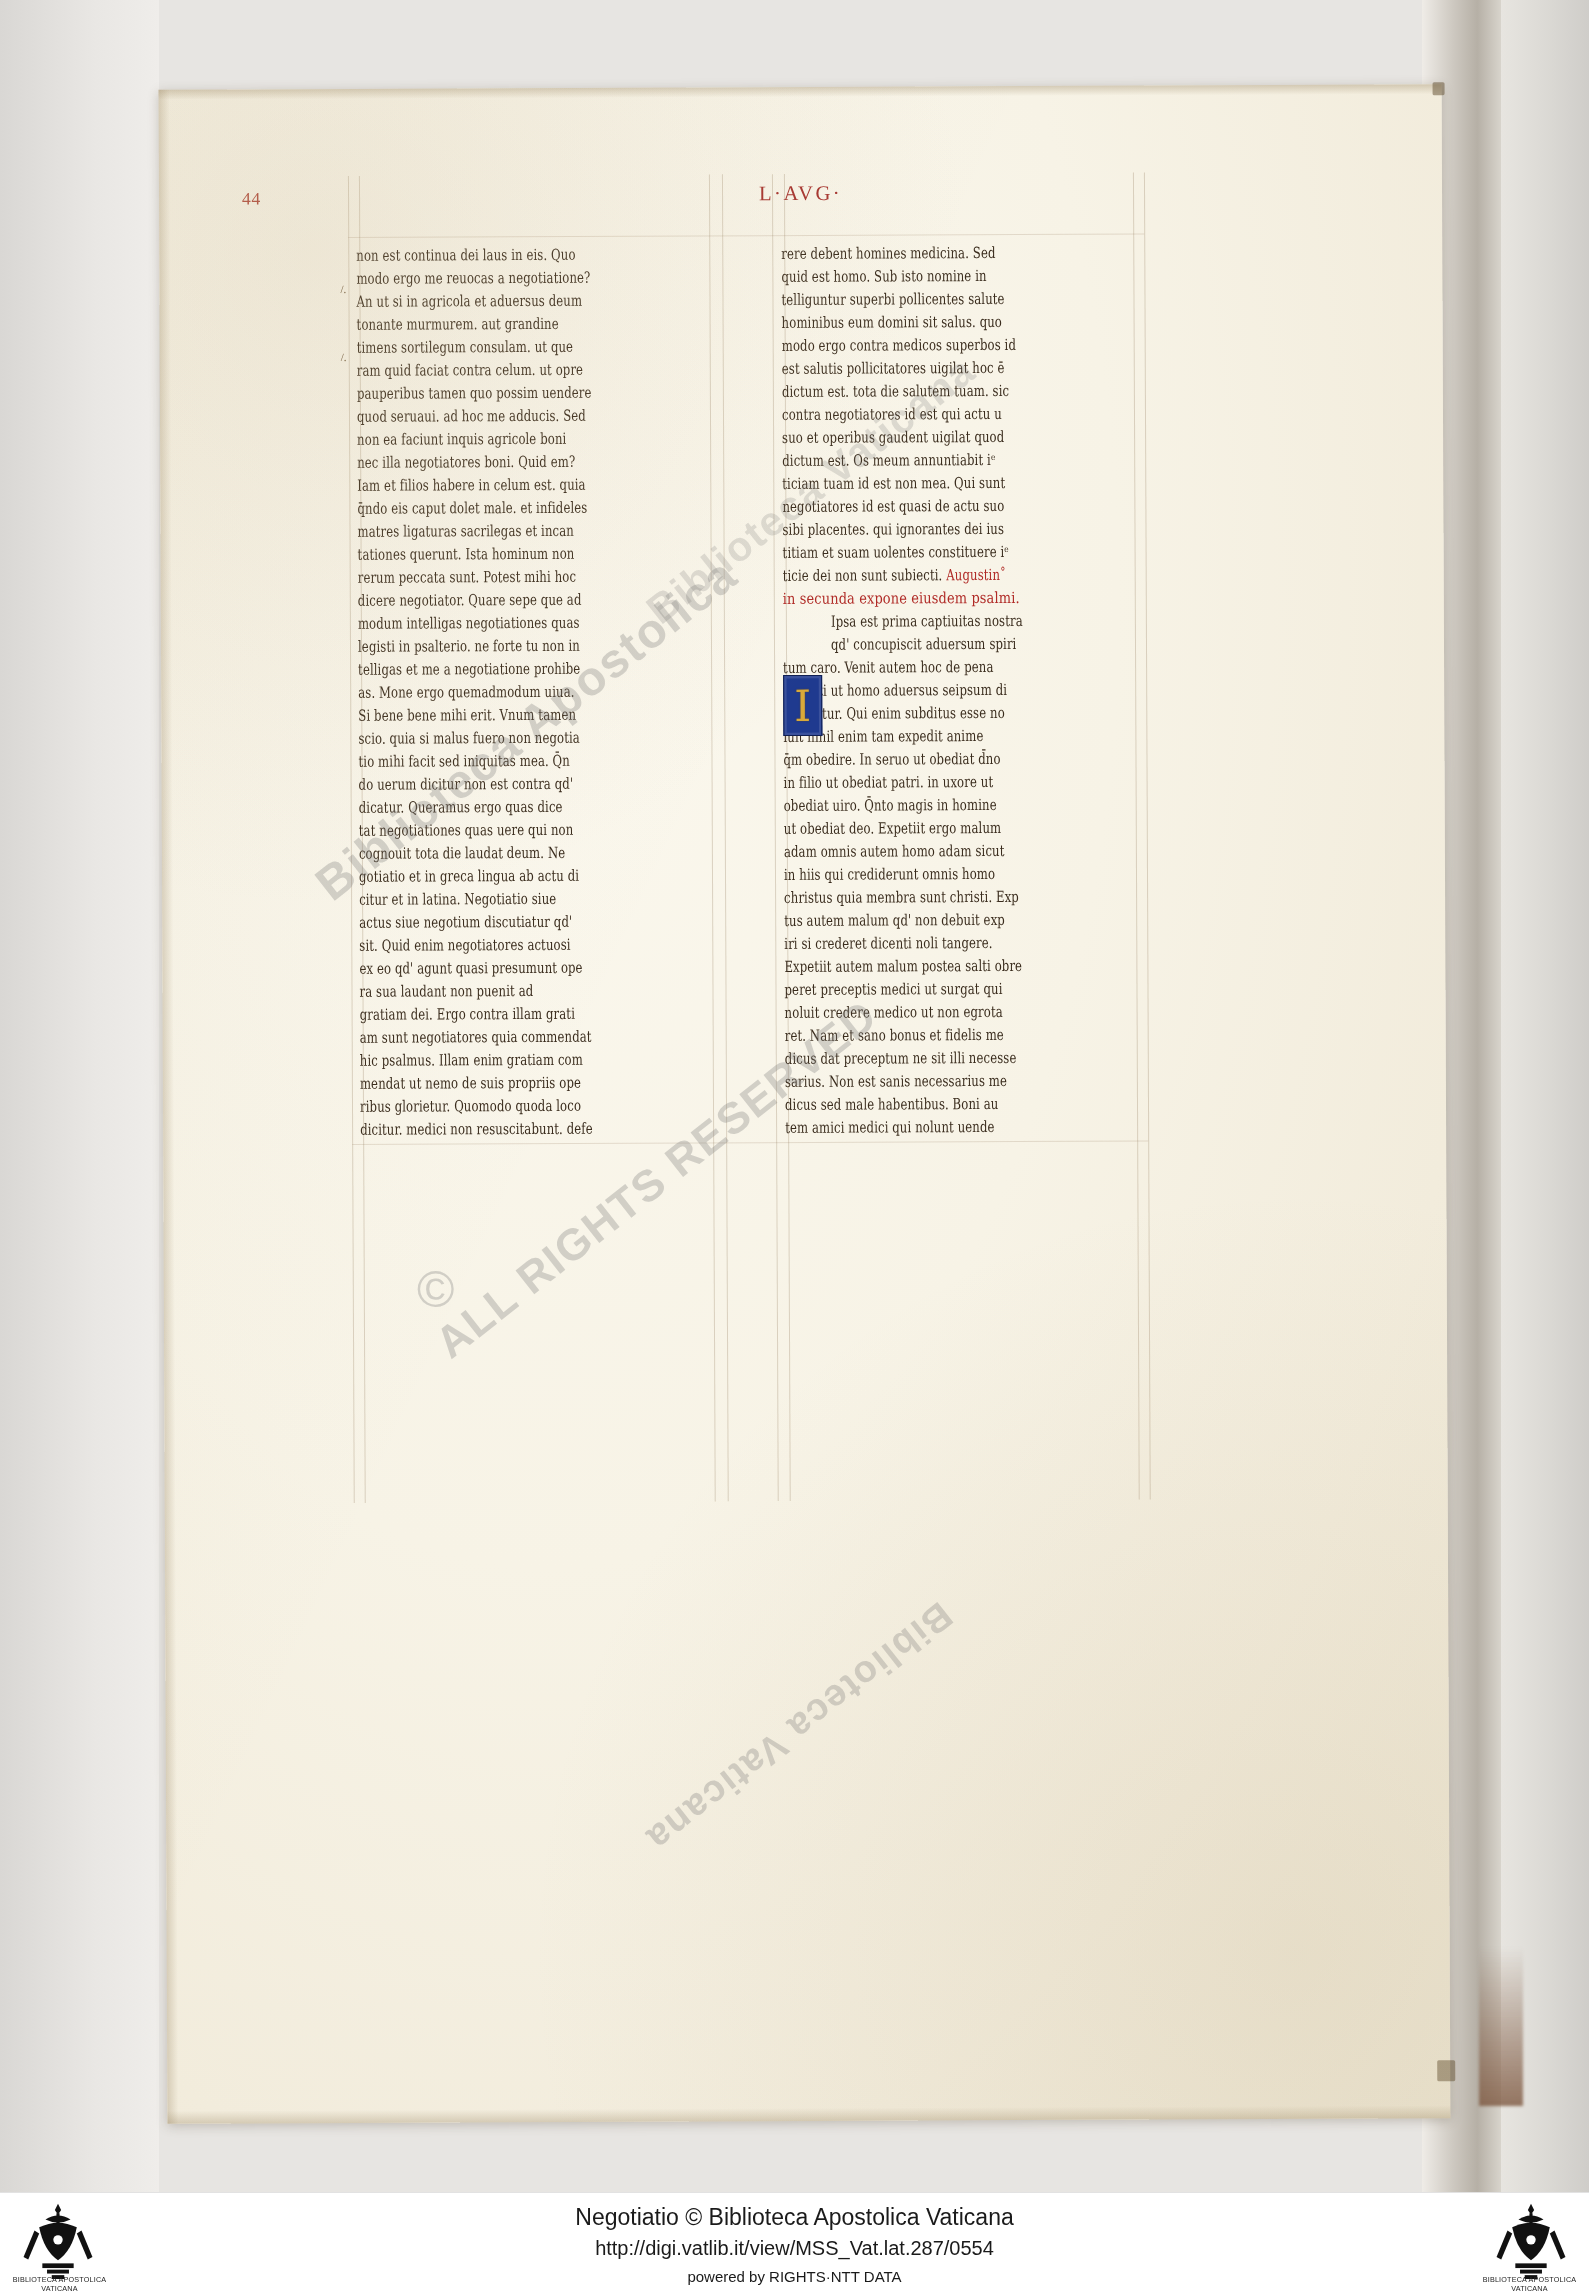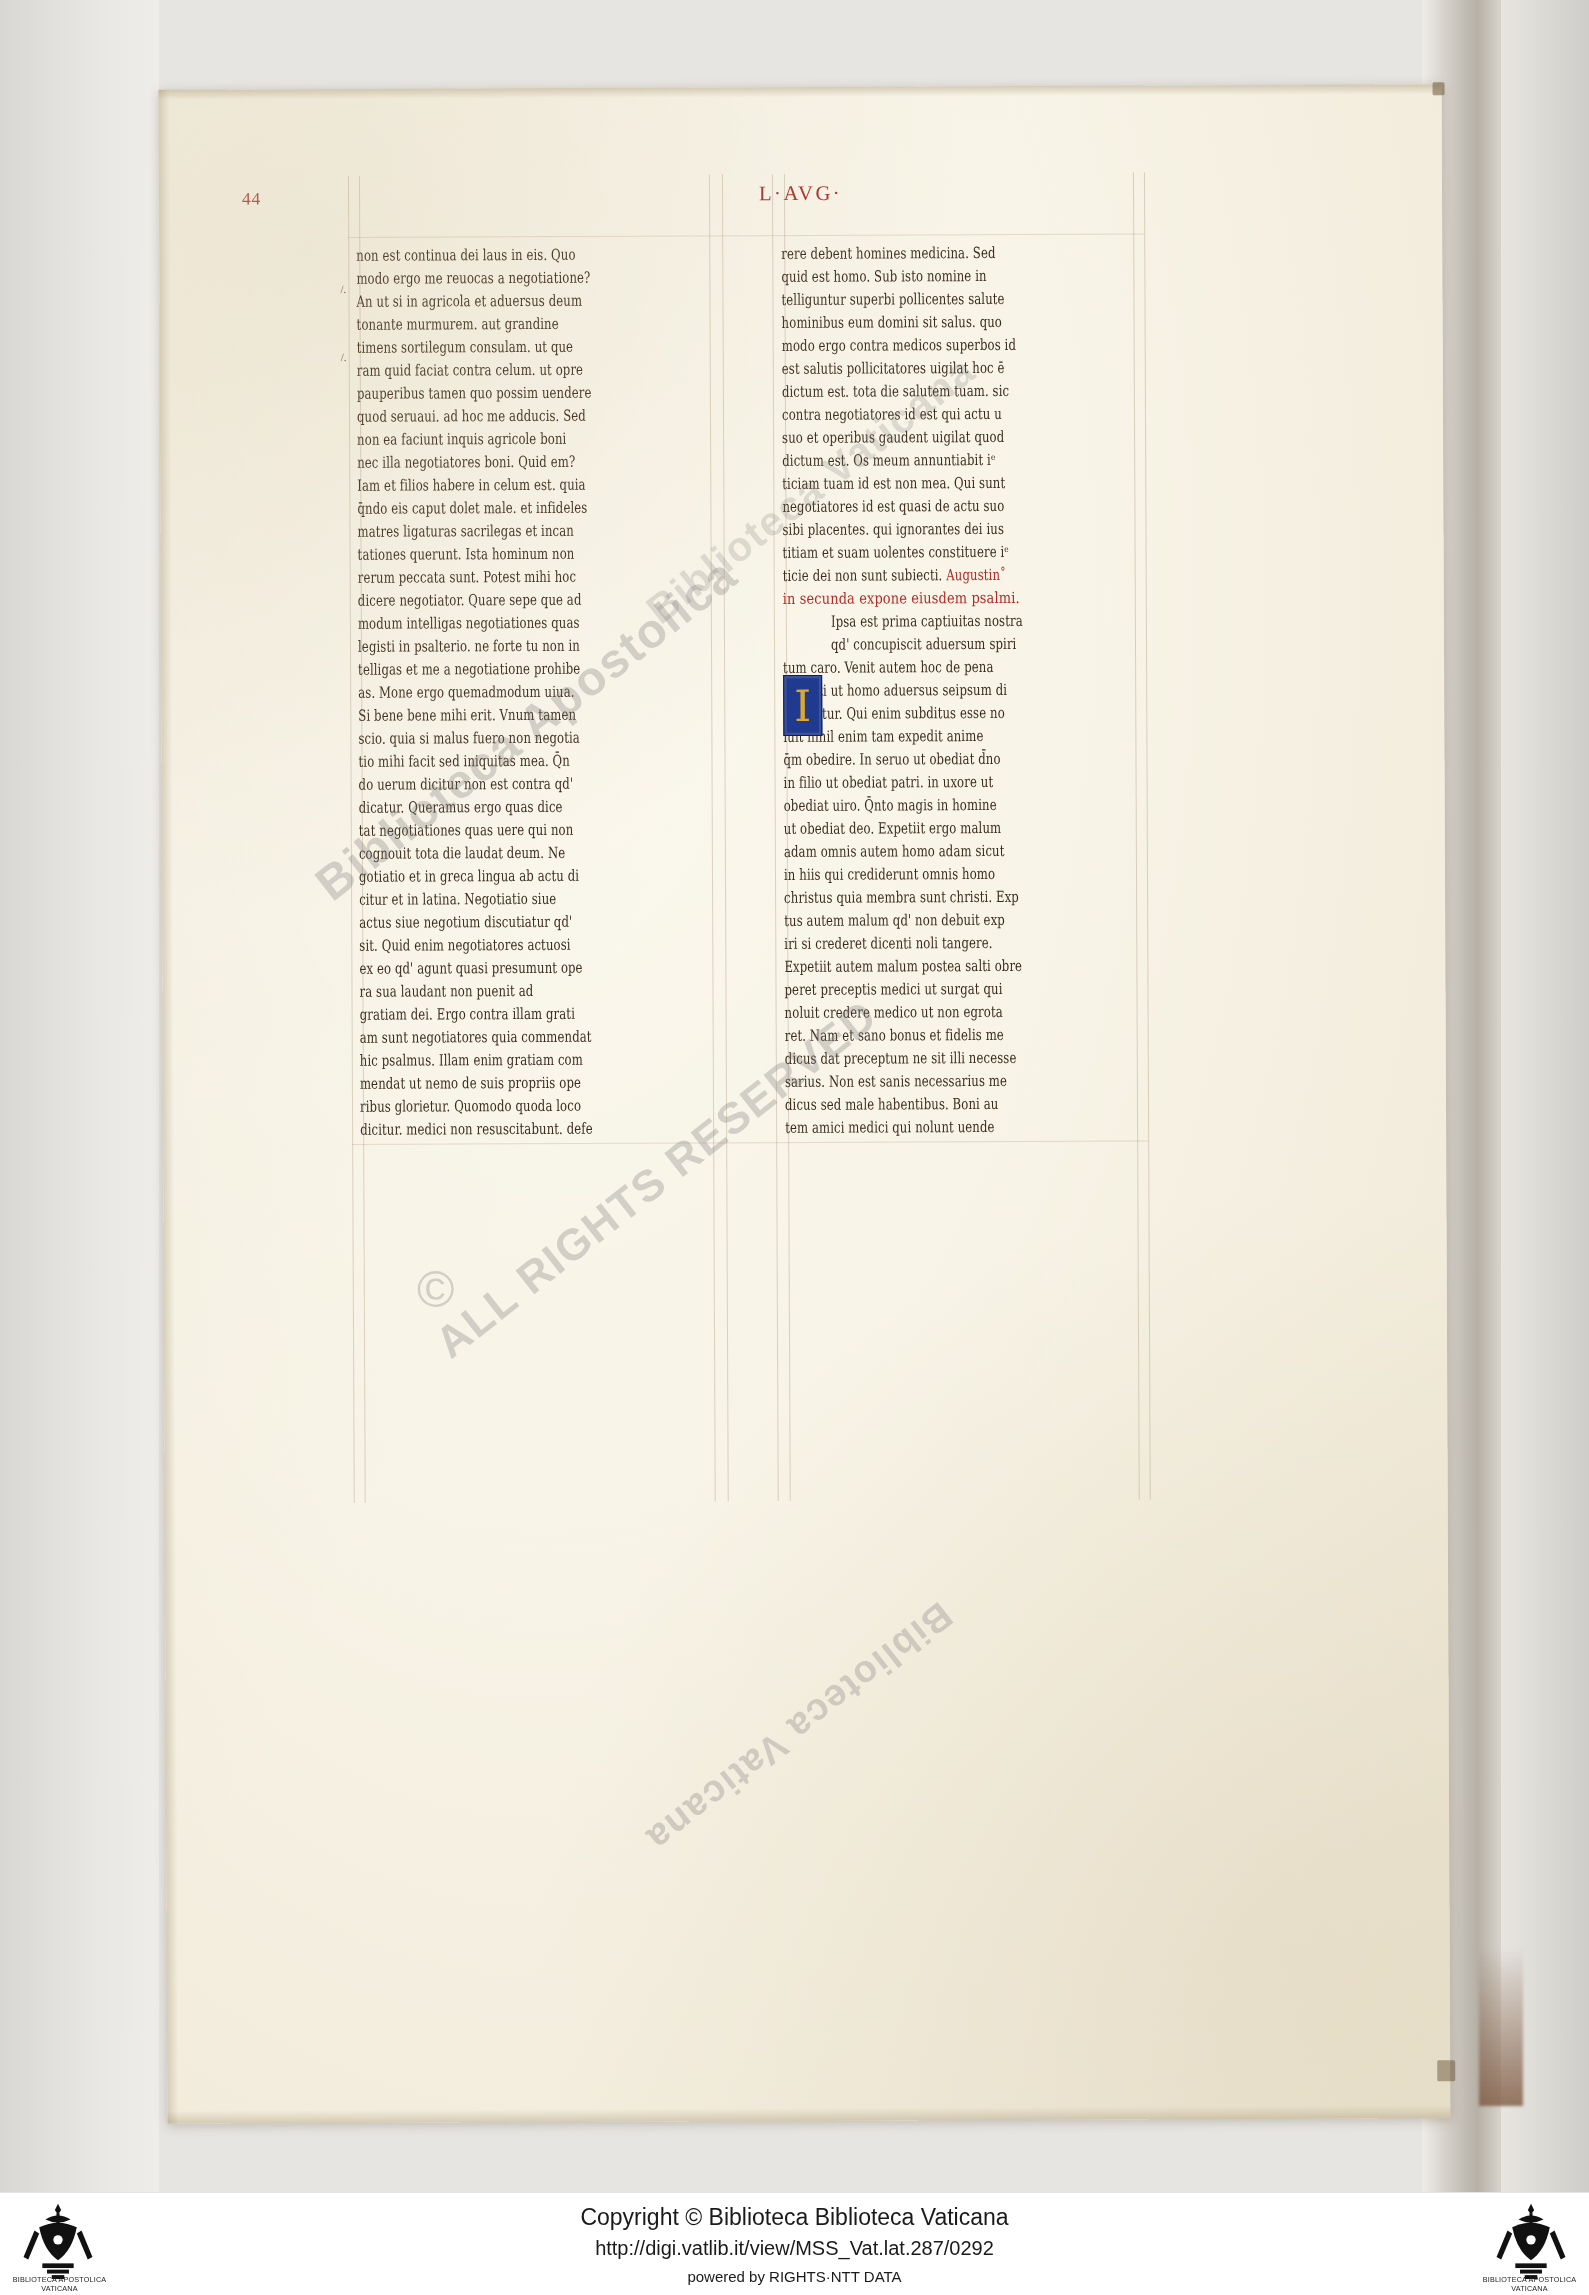--- a/index.html
+++ b/index.html
@@ -404,22 +404,22 @@
   </div>
 
   <div class="wm wm4">Biblioteca Vaticana</div>
   <div class="wm wm1">Biblioteca Apostolica</div>
   <div class="wm-c">©</div>
   <div class="wm wm2">ALL RIGHTS RESERVED</div>
   <div class="wm wm3">Biblioteca Vaticana</div>
 </div>
 
 <div class="footer">
-  <div class="footer-text footer-line1">Copyright © Biblioteca Biblioteca Vaticana</div>
-  <div class="footer-text footer-line2">http://digi.vatlib.it/view/MSS_Vat.lat.287/0292</div>
+  <div class="footer-text footer-line1">Negotiatio © Biblioteca Apostolica Vaticana</div>
+  <div class="footer-text footer-line2">http://digi.vatlib.it/view/MSS_Vat.lat.287/0554</div>
   <div class="footer-text footer-line3">powered by RIGHTS·NTT DATA</div>
 
   <svg class="crest crest-left" viewBox="0 0 120 120">
     <g fill="#111">
       <path d="M60 10 l4 8 -4 6 -4 -6z"></path>
       <path d="M58 22 h4 v14 h-4z"></path>
       <path d="M44 30 q16 -10 32 0 q-16 8 -32 0z"></path>
       <path d="M36 40 q24 -12 48 0 q-6 30 -24 42 q-18 -12 -24 -42z"></path>
       <path d="M30 44 l-14 34 6 3 14 -33z"></path>
       <path d="M90 44 l14 34 -6 3 -14 -33z"></path>

